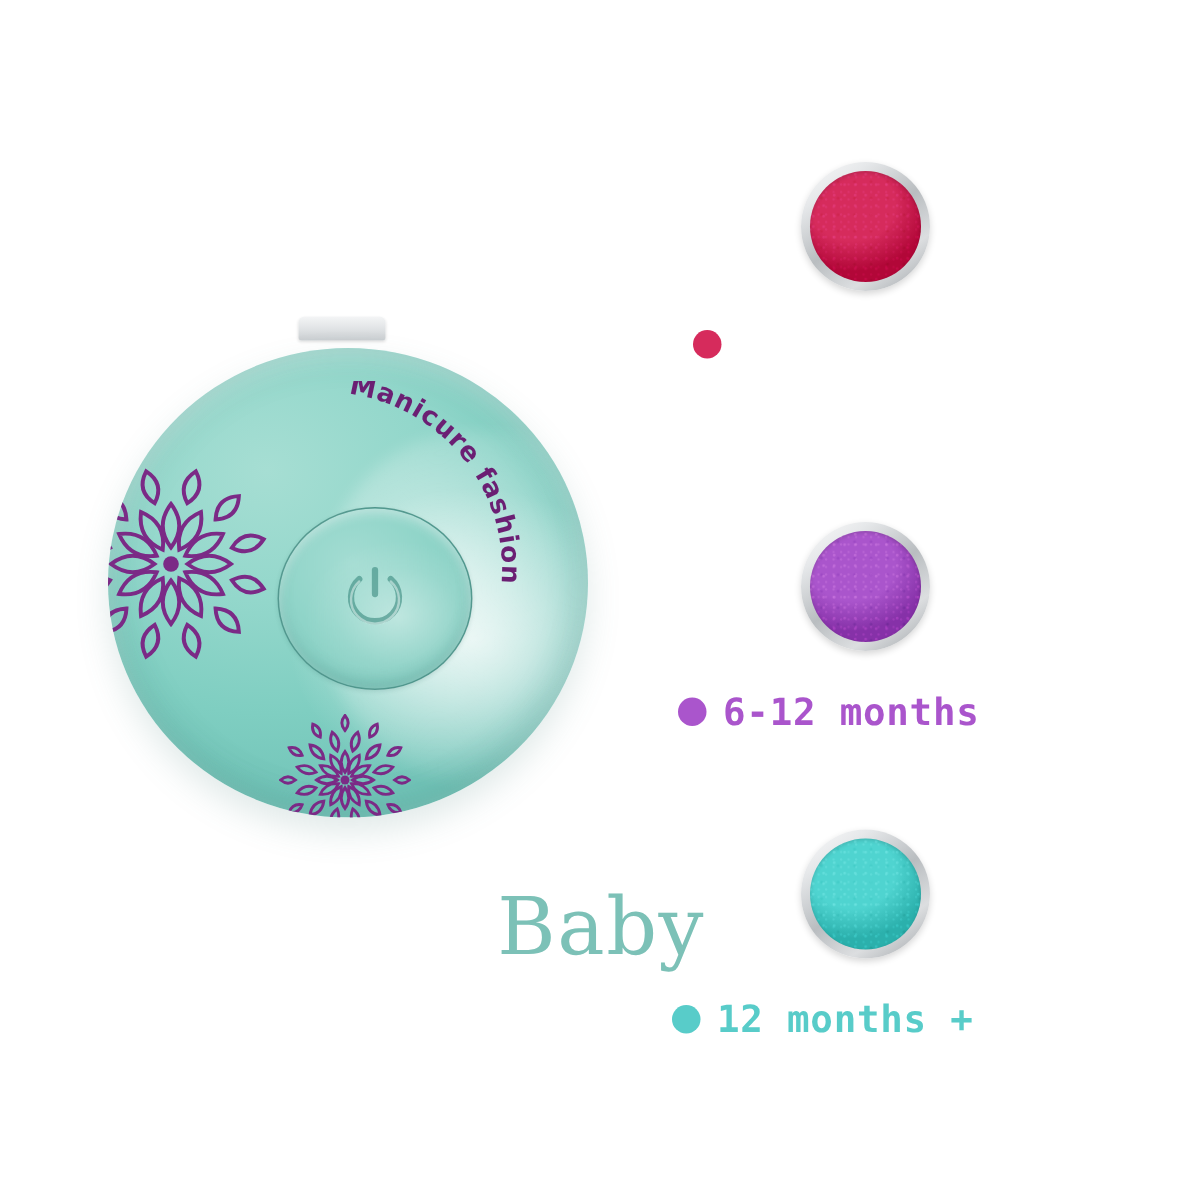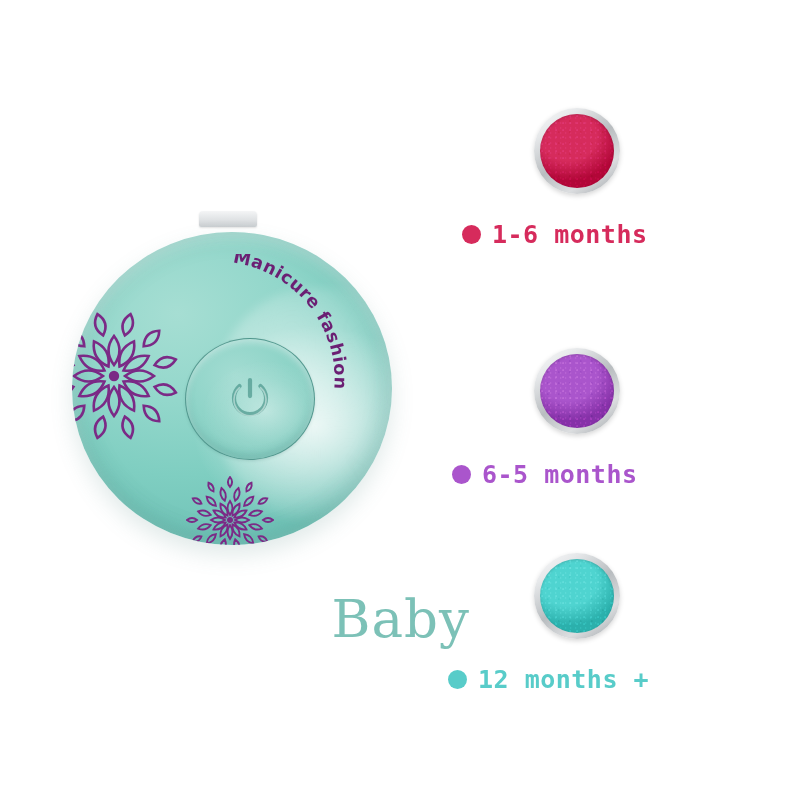--- a/index.html
+++ b/index.html
@@ -312,34 +312,33 @@
 
   <div class="pad-entry" id="pad-entry-0">
     <div class="pad-disc-wrap">
       <div class="pad-rim" style="background: linear-gradient(145deg, rgb(253, 253, 253) 0%, rgb(230, 232, 234) 22%, rgb(185, 189, 192) 50%, rgb(220, 222, 224) 74%, rgb(158, 163, 167) 100%);"></div>
       <div class="pad-face" style="background: radial-gradient(70% 60% at 38% 30%, rgb(214, 43, 92) 0%, rgb(214, 43, 92) 55%, rgb(178, 7, 56) 100%);">
         <div class="pad-grit" style="background-image: radial-gradient(circle at 30% 30%, rgba(255, 255, 255, 0.55) 0.6px, transparent 1.2px), radial-gradient(circle at 70% 65%, rgba(0, 0, 0, 0.3) 0.6px, transparent 1.3px), radial-gradient(circle at 15% 80%, rgba(255, 255, 255, 0.4) 0.5px, transparent 1px); background-size: 7px 7px, 11px 11px, 5px 5px;"></div>
       </div>
     </div>
     <div class="pad-label-row">
       <span class="pad-bullet" style="background: rgb(214, 43, 92);"></span>
-      <span class="pad-label-text" style="color: rgb(214, 43, 92);">1-6 months</span>
     </div>
   </div>
 
   <div class="pad-entry" id="pad-entry-1">
     <div class="pad-disc-wrap">
       <div class="pad-rim" style="background: linear-gradient(145deg, rgb(253, 253, 253) 0%, rgb(230, 232, 234) 22%, rgb(185, 189, 192) 50%, rgb(220, 222, 224) 74%, rgb(158, 163, 167) 100%);"></div>
       <div class="pad-face" style="background: radial-gradient(70% 60% at 38% 30%, rgb(170, 85, 204) 0%, rgb(170, 85, 204) 55%, rgb(134, 49, 168) 100%);">
         <div class="pad-grit" style="background-image: radial-gradient(circle at 30% 30%, rgba(255, 255, 255, 0.55) 0.6px, transparent 1.2px), radial-gradient(circle at 70% 65%, rgba(0, 0, 0, 0.3) 0.6px, transparent 1.3px), radial-gradient(circle at 15% 80%, rgba(255, 255, 255, 0.4) 0.5px, transparent 1px); background-size: 7px 7px, 11px 11px, 5px 5px;"></div>
       </div>
     </div>
     <div class="pad-label-row">
       <span class="pad-bullet" style="background: rgb(170, 85, 204);"></span>
-      <span class="pad-label-text" style="color: rgb(170, 85, 204);">6-5 months</span>
+      <span class="pad-label-text" style="color: rgb(170, 85, 204);">6-12 months</span>
     </div>
   </div>
 
   <div class="pad-entry" id="pad-entry-2">
     <div class="pad-disc-wrap">
       <div class="pad-rim" style="background: linear-gradient(145deg, rgb(253, 253, 253) 0%, rgb(230, 232, 234) 22%, rgb(185, 189, 192) 50%, rgb(220, 222, 224) 74%, rgb(158, 163, 167) 100%);"></div>
       <div class="pad-face" style="background: radial-gradient(70% 60% at 38% 30%, rgb(79, 212, 208) 0%, rgb(79, 212, 208) 55%, rgb(43, 176, 172) 100%);">
         <div class="pad-grit" style="background-image: radial-gradient(circle at 30% 30%, rgba(255, 255, 255, 0.55) 0.6px, transparent 1.2px), radial-gradient(circle at 70% 65%, rgba(0, 0, 0, 0.3) 0.6px, transparent 1.3px), radial-gradient(circle at 15% 80%, rgba(255, 255, 255, 0.4) 0.5px, transparent 1px); background-size: 7px 7px, 11px 11px, 5px 5px;"></div>
       </div>
     </div>

